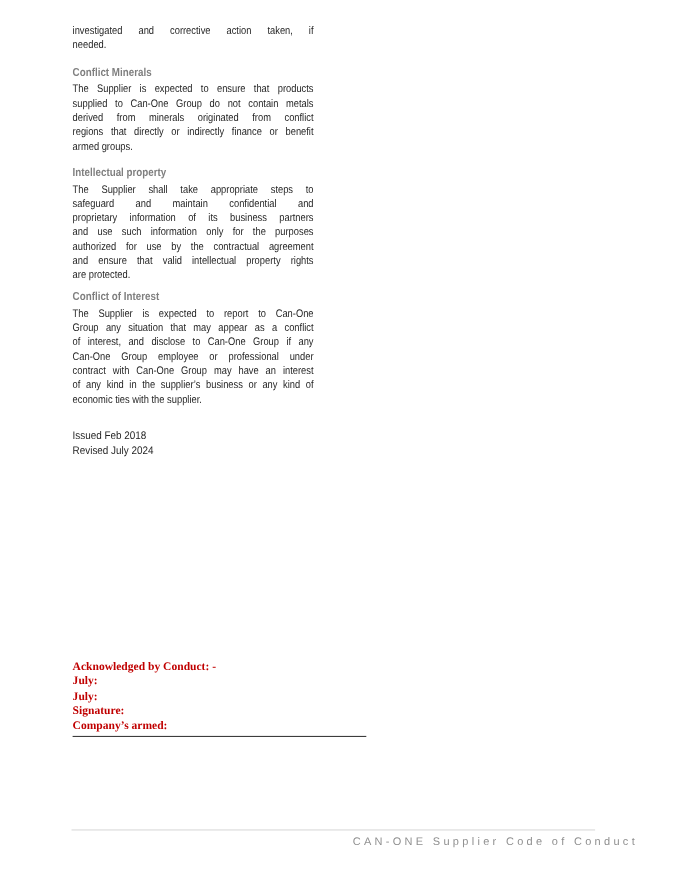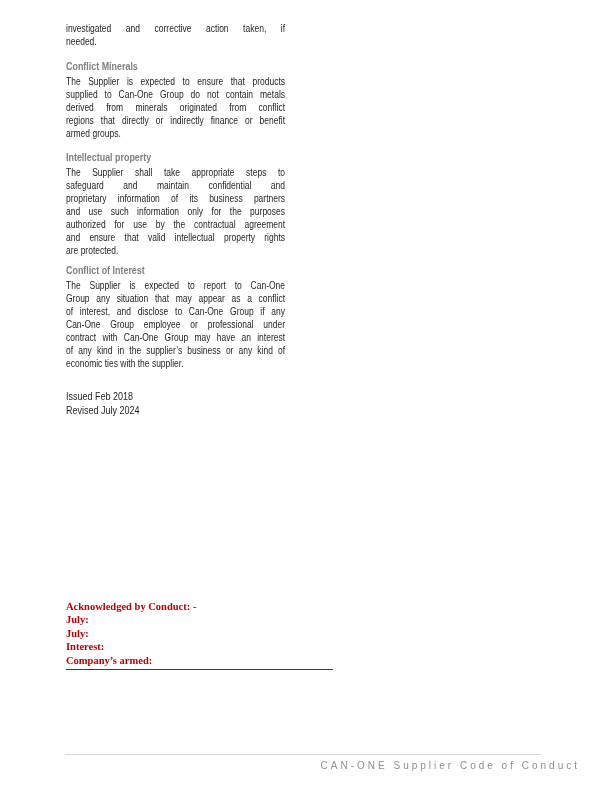--- a/index.html
+++ b/index.html
@@ -133,21 +133,21 @@
 
   <div class="abs plain-lines" style="top:390px">
       <div class="tline">Issued Feb 2018</div>
       <div class="tline tline-last">Revised July 2024</div>
     </div>
 
   <div class="abs ack" style="top:600px">
       <div class="tline">Acknowledged by Conduct: -</div>
       <div class="tline">July:</div>
       <div class="tline">July:</div>
-      <div class="tline">Interest:</div>
+      <div class="tline">Signature:</div>
       <div class="tline tline-last">Company’s armed:</div>
     </div>
 
   <div class="abs sig-rule"></div>
 
   <div class="abs footer-rule"></div>
 
   <div class="abs footer-left">
     <span>Page | </span><span class="pagenum">4</span>
   </div>

